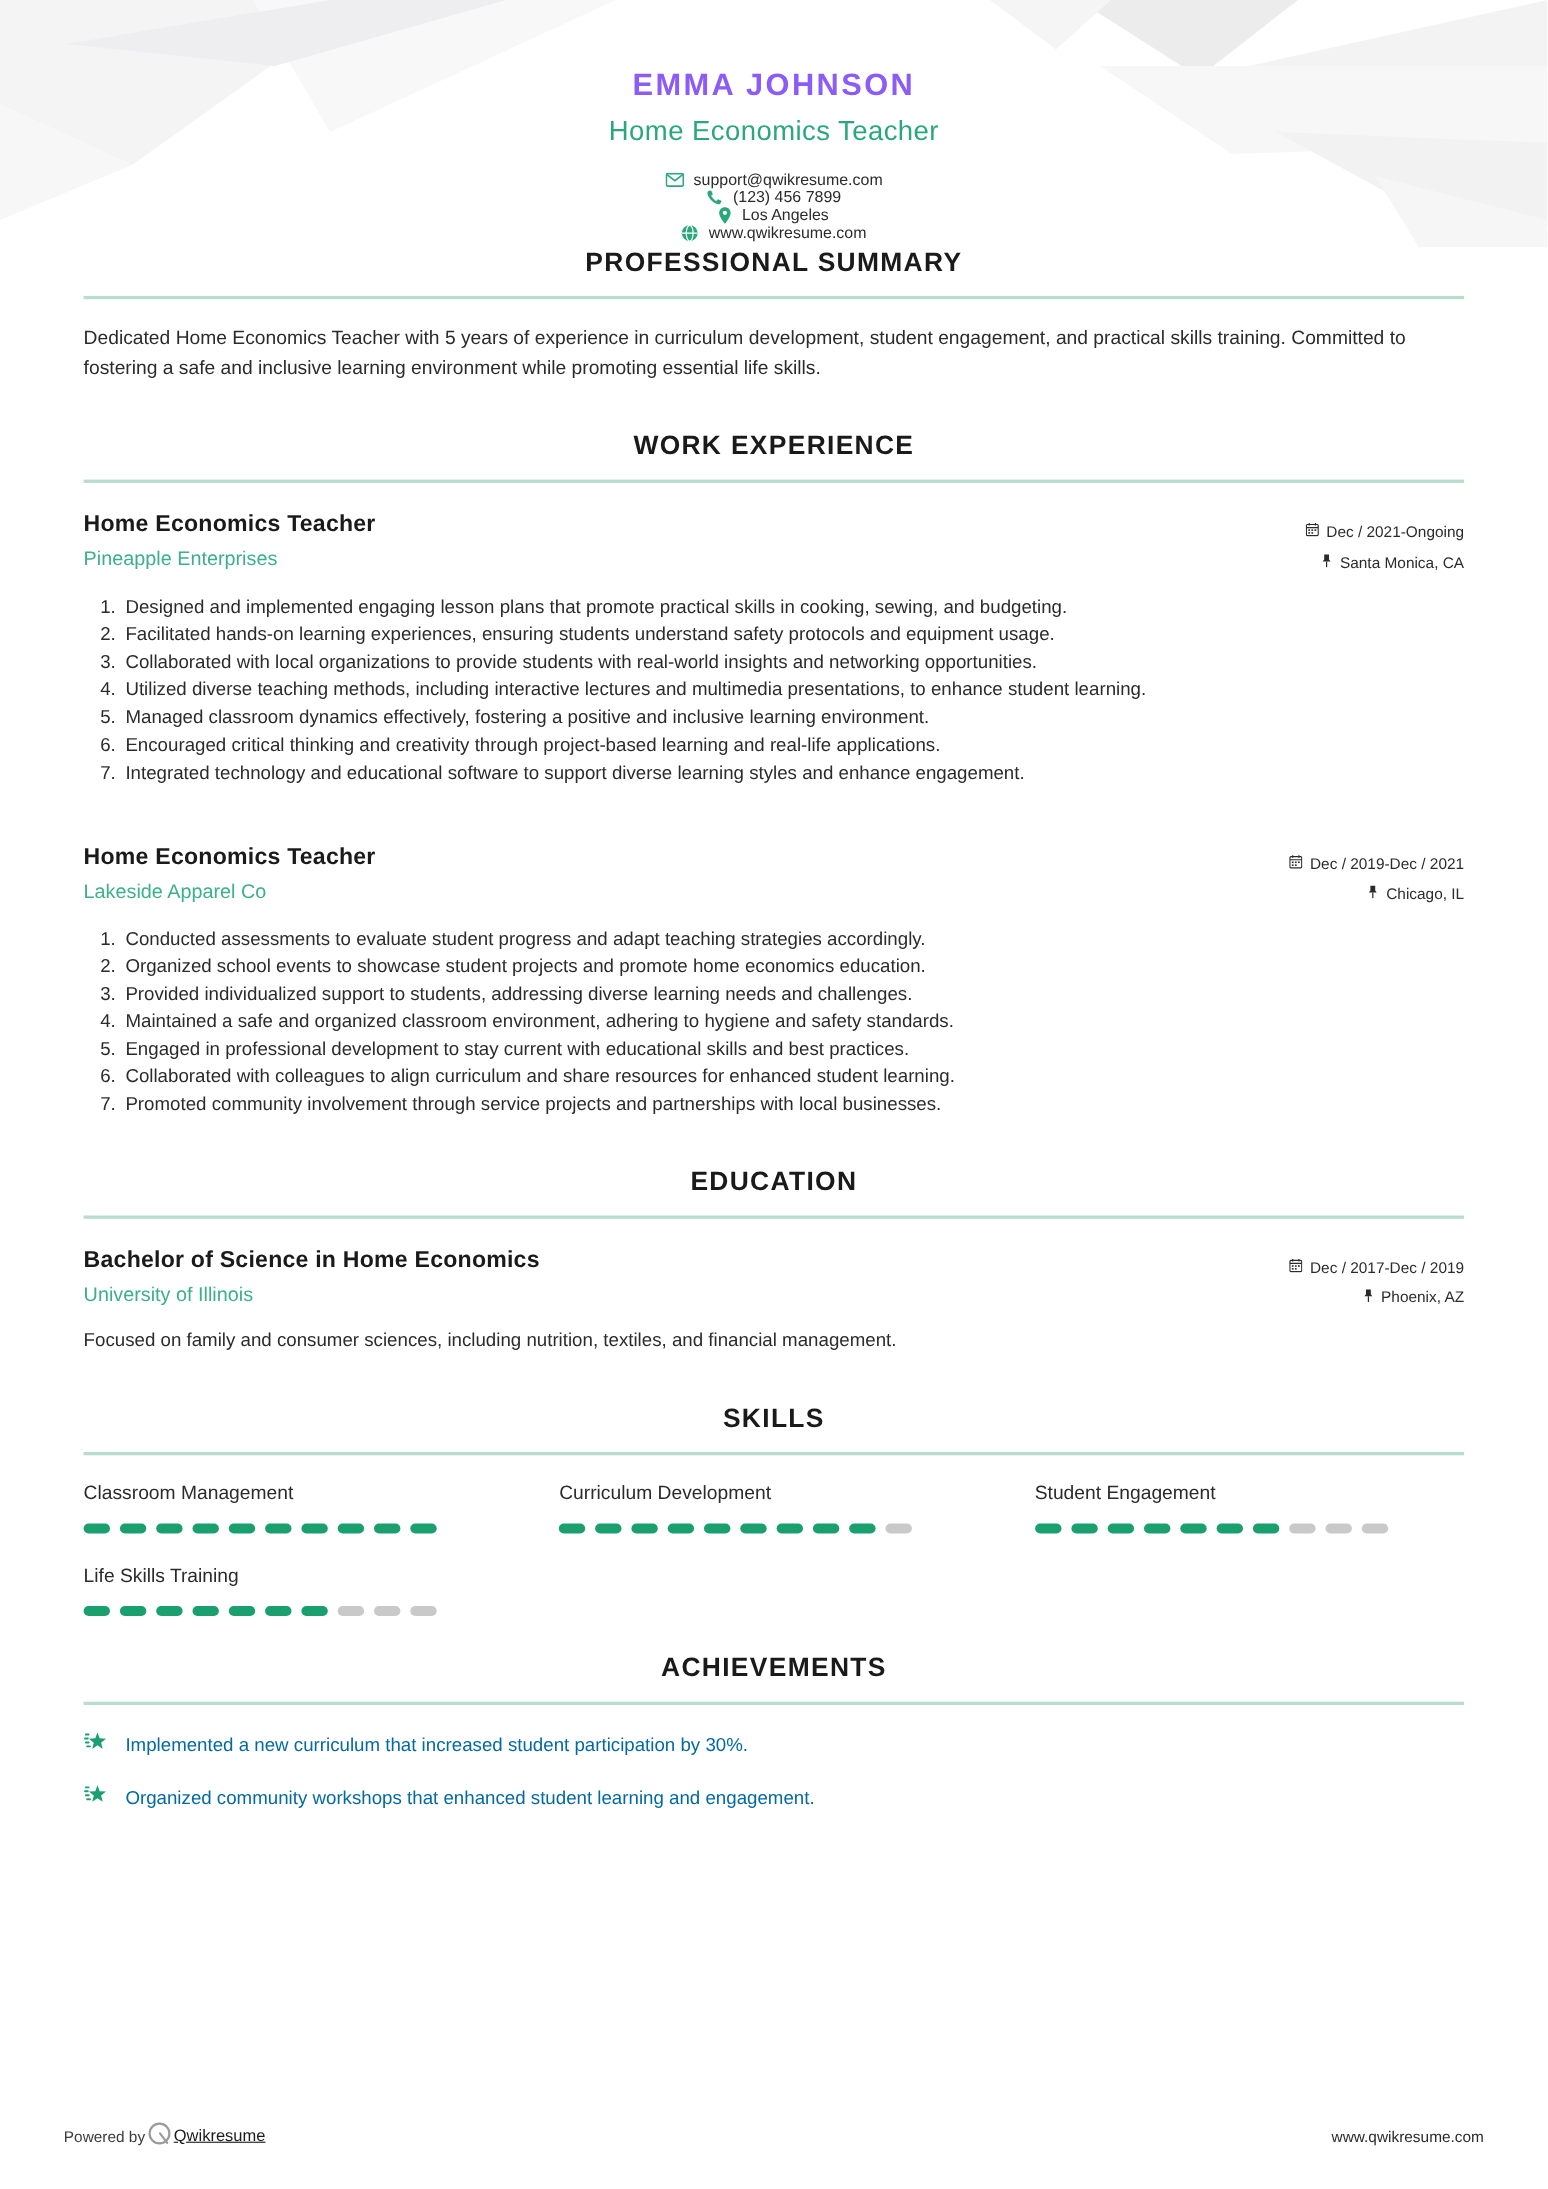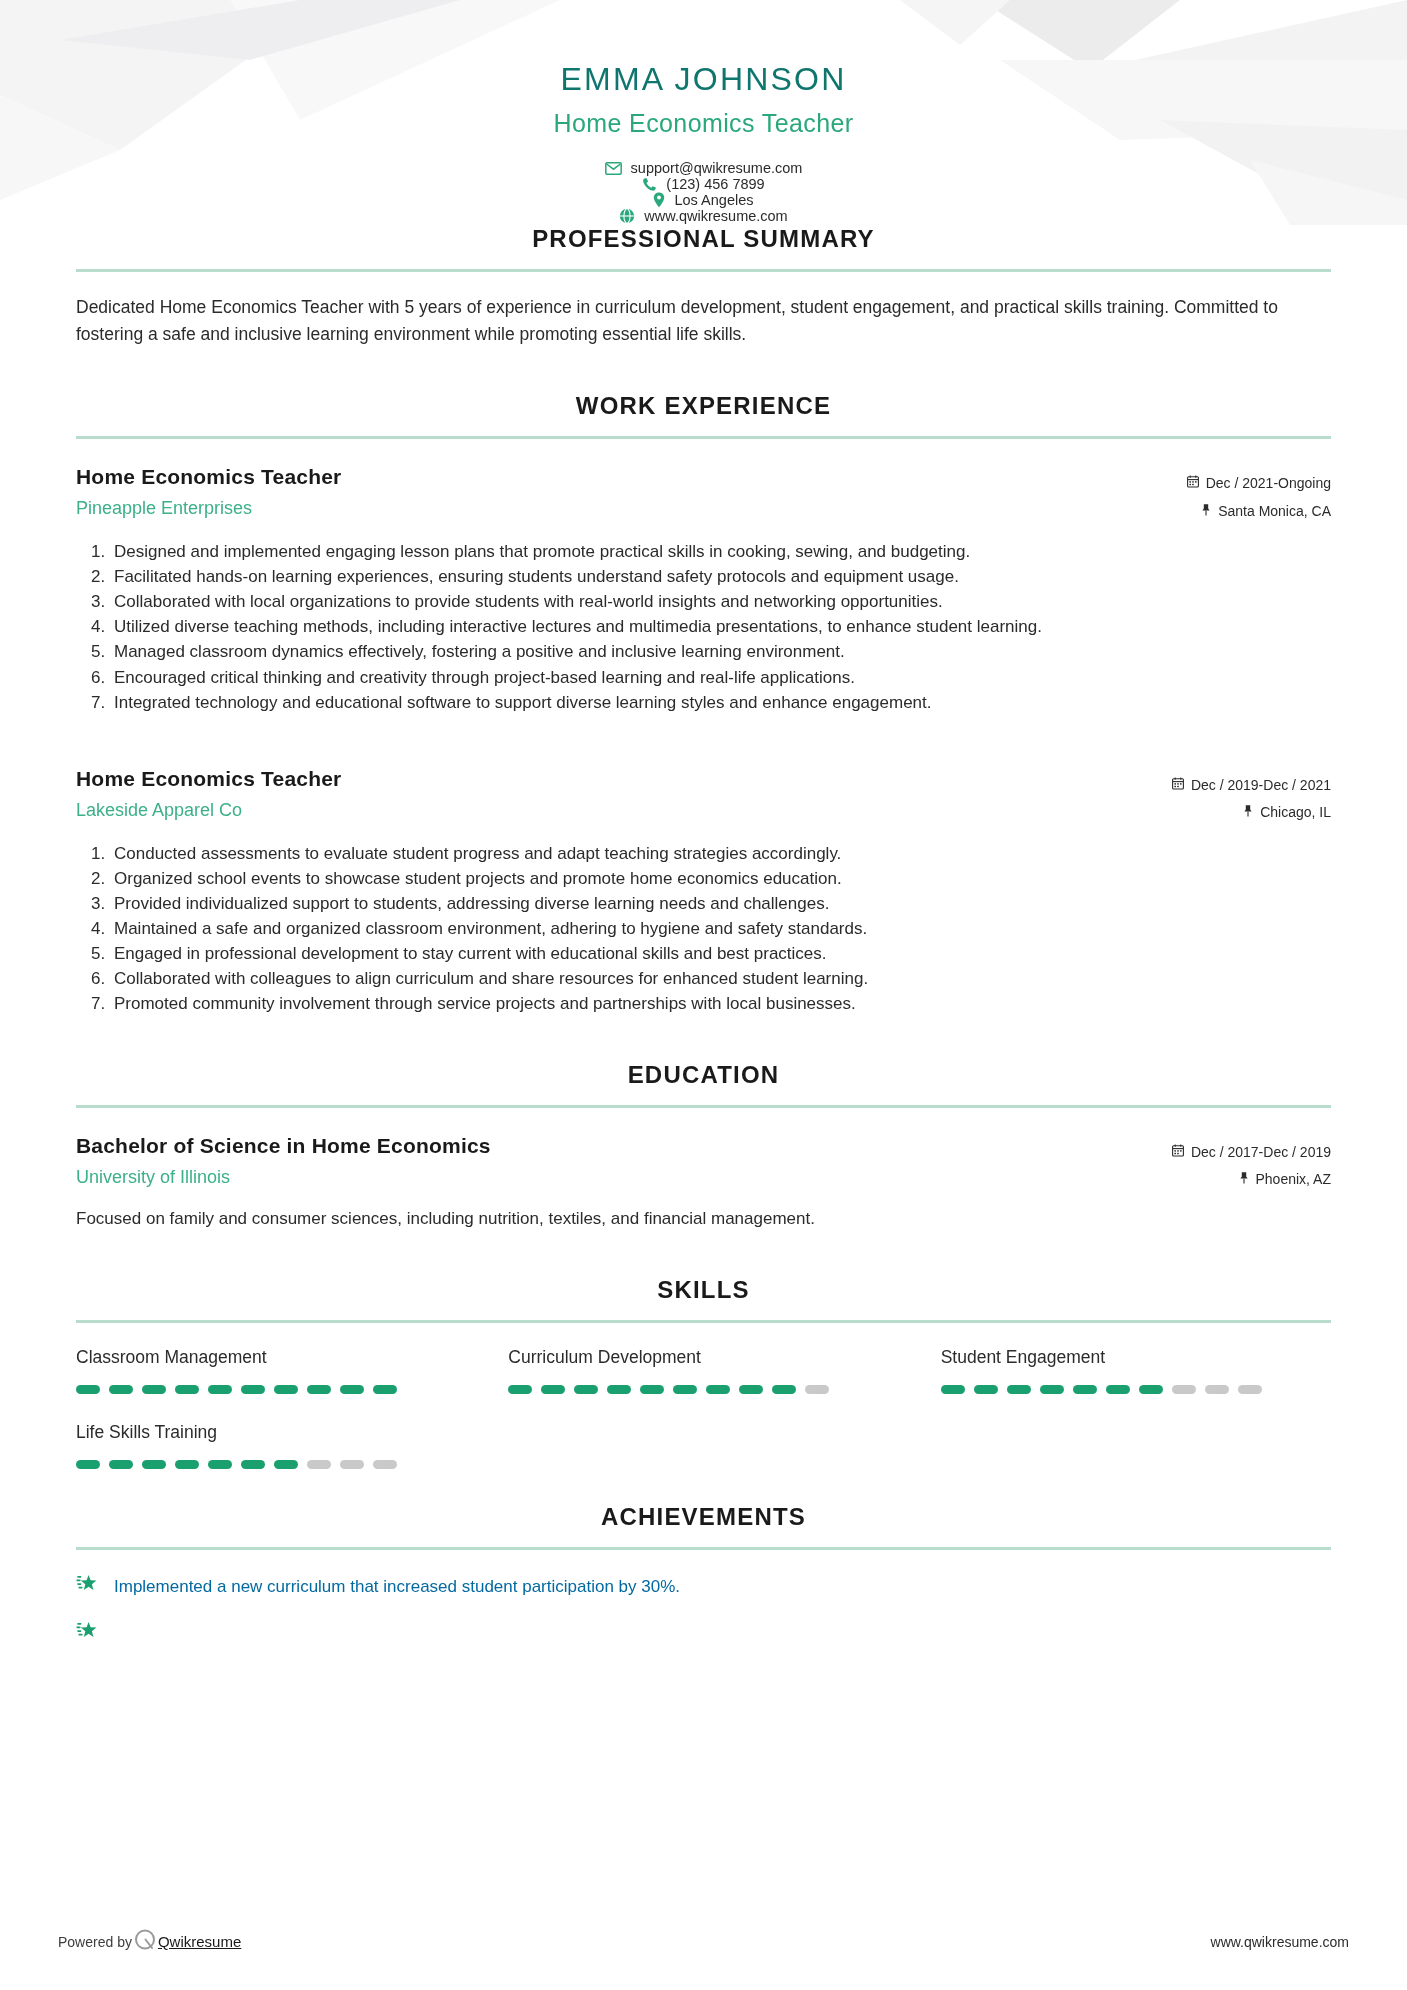--- a/index.html
+++ b/index.html
@@ -33,24 +33,24 @@
     height: 100%;
   }
   .header-inner {
     position: relative;
     z-index: 2;
     text-align: center;
     padding-top: 62px;
   }
 
   .name {
-    font-size: 32px;
-    font-weight: 400;
+    font-size: 28px;
+    font-weight: 700;
     letter-spacing: 2.2px;
-    color: #0f766e;
+    color: #8b5cf6;
     line-height: 1.1;
   }
   .job-title {
     margin-top: 12px;
     font-size: 25px;
     font-weight: 400;
     color: #2aa87b;
     letter-spacing: .4px;
   }
 
@@ -531,20 +531,21 @@
       <div class="ach-item">
         <span>
           <svg width="22" height="22" viewBox="0 0 22 22">
             <path d="M12.6 1 L14.6 6.3 L20.4 6.6 L15.9 10.3 L17.4 15.9 L12.6 12.7 L7.8 15.9 L9.3 10.3 L4.8 6.6 L10.6 6.3 Z" fill="#1aa06f"></path>
             <rect x="1.2" y="2.0" width="4.2" height="1.7" rx="0.8" fill="#1aa06f"></rect>
             <rect x="0.4" y="5.6" width="4.2" height="1.7" rx="0.8" fill="#1aa06f"></rect>
             <rect x="1.2" y="9.2" width="4.2" height="1.7" rx="0.8" fill="#1aa06f"></rect>
             <rect x="2.4" y="12.8" width="4.2" height="1.7" rx="0.8" fill="#1aa06f"></rect>
           </svg>
         </span>
+        <span class="ach-text">Organized community workshops that enhanced student learning and engagement.</span>
       </div>
 
     </div>
   </div>
 
   <div class="footer">
     <div class="footer-left">
       <span>Powered by</span>
       <span>
         <svg width="26" height="26" viewBox="0 0 26 26">

